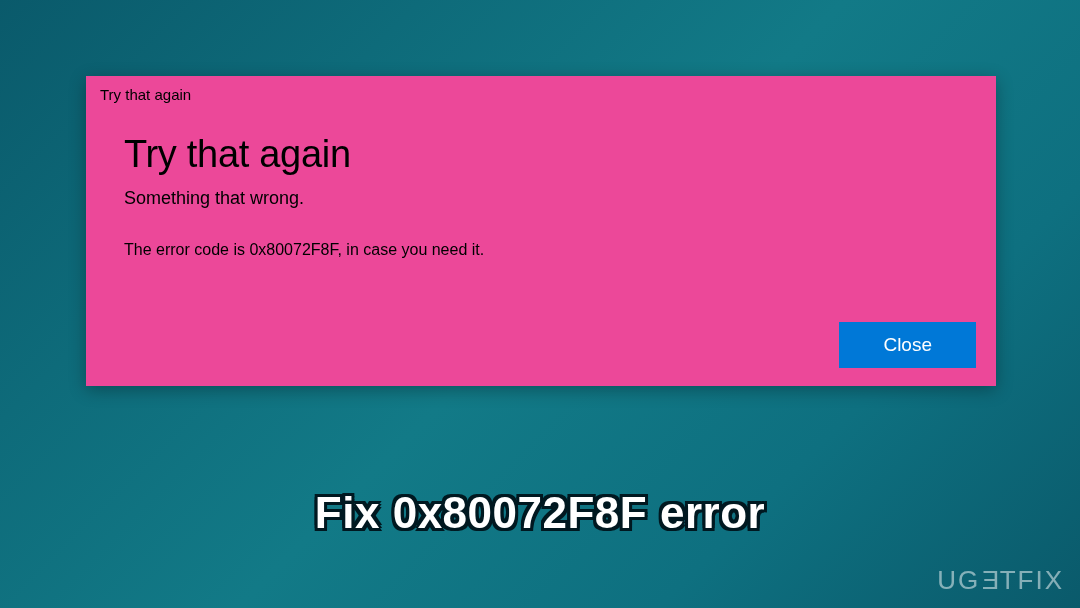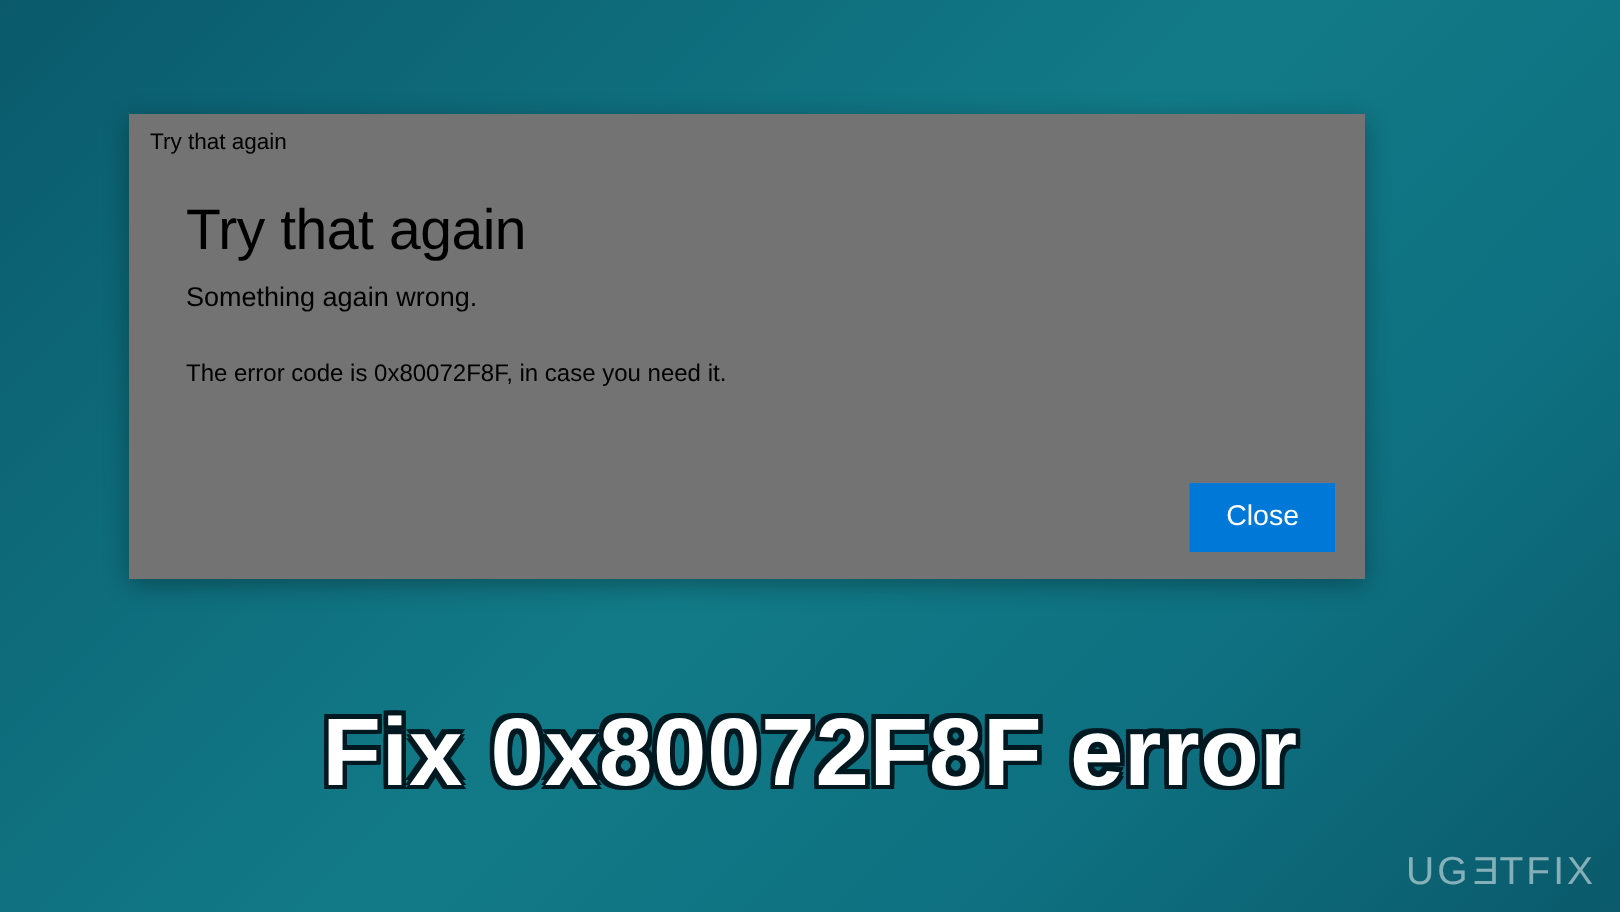--- a/index.html
+++ b/index.html
@@ -12,23 +12,23 @@
       height: 608px;
       background: linear-gradient(135deg, #0a5a6b 0%, #0e6b7a 25%, #127a87 50%, #0e7080 75%, #0a5a6b 100%);
       font-family: 'Segoe UI', Tahoma, Geneva, Verdana, sans-serif;
       position: relative;
       overflow: hidden;
     }
     .dialog {
       position: absolute;
       top: 76px;
       left: 86px;
-      width: 824px;
+      width: 910px;
       height: 310px;
-      background: #737373;
+      background: #ec4899;
       box-shadow: 0 4px 16px rgba(0,0,0,0.3);
     }
     .dialog-titlebar {
       padding: 10px 14px 6px 14px;
       font-size: 15px;
       color: #000000;
       font-weight: 400;
     }
     .dialog-content {
       padding: 24px 38px 0 38px;
@@ -53,32 +53,32 @@
     }
     .dialog-footer {
       position: absolute;
       bottom: 18px;
       right: 20px;
     }
     .close-button {
       background: #0078d7;
       color: #ffffff;
       border: none;
-      padding: 12px 24px;
+      padding: 12px 44px;
       font-size: 19px;
       font-family: inherit;
       cursor: pointer;
       font-weight: 400;
     }
     .caption {
       position: absolute;
       bottom: 70px;
       left: 50%;
       transform: translateX(-50%);
-      font-size: 64px;
+      font-size: 44px;
       font-weight: 600;
       color: #ffffff;
       text-shadow: 
         -3px -3px 0 #001820,
         3px -3px 0 #001820,
         -3px 3px 0 #001820,
         3px 3px 0 #001820,
         -3px 0 0 #001820,
         3px 0 0 #001820,
         0 -3px 0 #001820,
@@ -103,21 +103,21 @@
       transform: scaleX(-1);
     }
   </style>
 </head>
 <body>
 
 <div class="dialog">
   <div class="dialog-titlebar">Try that again</div>
   <div class="dialog-content">
     <h1 class="dialog-heading">Try that again</h1>
-    <p class="dialog-subtext">Something again wrong.</p>
+    <p class="dialog-subtext">Something that wrong.</p>
     <p class="dialog-errortext">The error code is 0x80072F8F, in case you need it.</p>
   </div>
   <div class="dialog-footer">
     <button class="close-button">Close</button>
   </div>
 </div>
 
 <div class="caption">Fix 0x80072F8F error</div>
 
 <div class="watermark">UG<span class="e-mark">E</span>TFIX</div>

